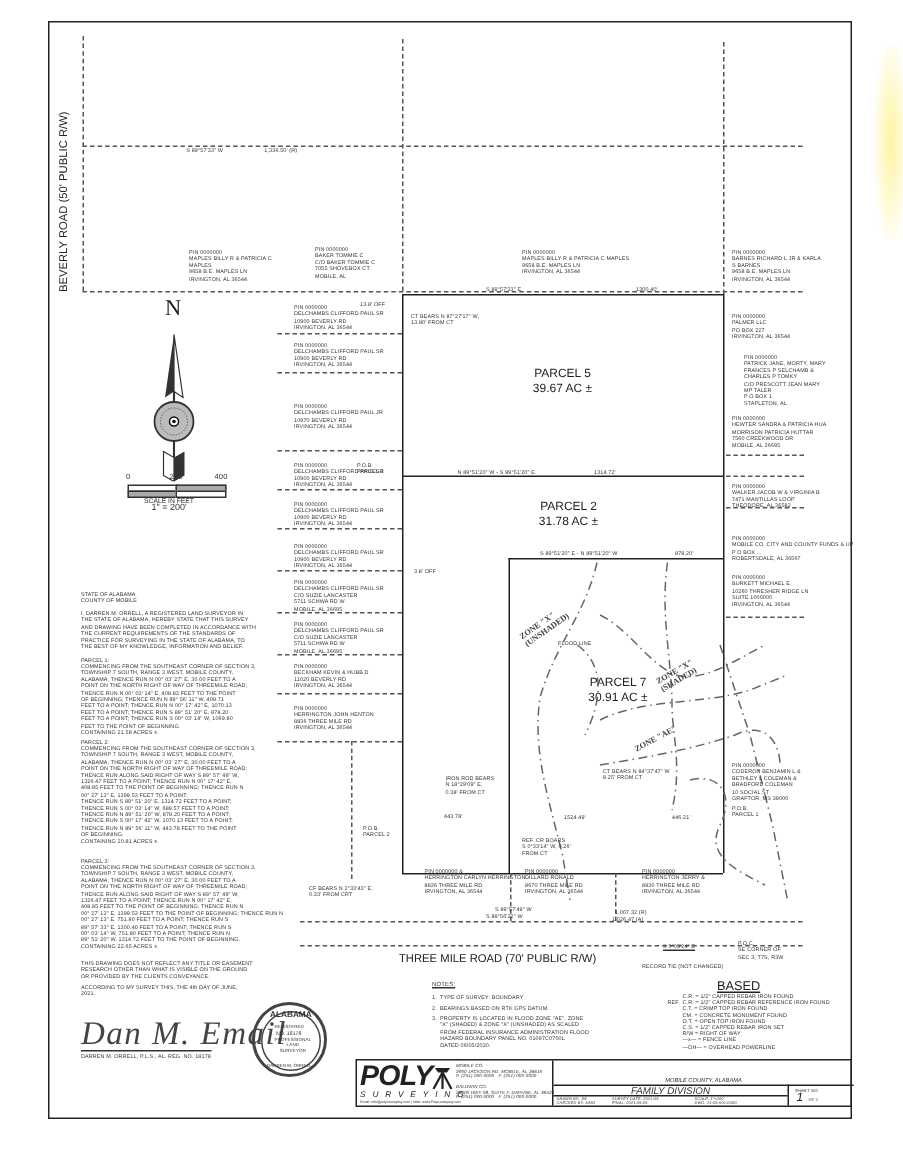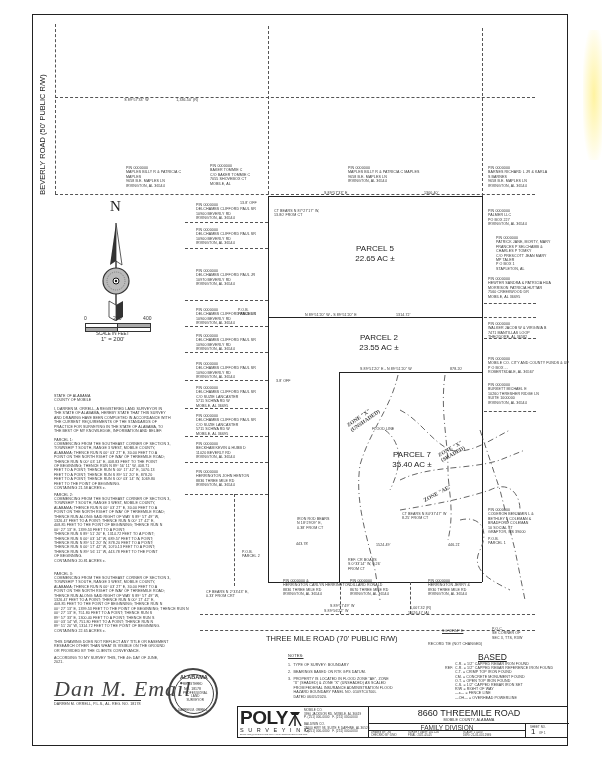--- a/index.html
+++ b/index.html
@@ -10,21 +10,21 @@
   .small{font-size:4.5px;line-height:5.4px;color:#333;white-space:pre;}
   .dash-h{position:absolute;height:0;border-top:1px dashed #555;}
   .dash-v{position:absolute;width:0;border-left:1px dashed #555;}
   .solid-h{position:absolute;height:0;border-top:1.6px solid #222;}
   .solid-v{position:absolute;width:0;border-left:1.6px solid #222;}
   .parcel-label{position:absolute;text-align:center;font-size:8px;line-height:10px;color:#222;}
   .road{position:absolute;font-size:7.5px;color:#222;white-space:nowrap;}
   .zone{position:absolute;font-size:5.5px;font-weight:bold;color:#444;white-space:nowrap;font-family:"Liberation Serif",serif;}
   .legend-title{position:absolute;font-size:8.5px;text-decoration:underline;color:#222;}
   .titleblock{position:absolute;left:237px;top:706px;width:331px;height:32px;border:1.2px solid #222;box-sizing:border-box;}
-  .tb-cell{position:absolute;box-sizing:border-box;}
+  .tb-cell{position:absolute;box-sizing:border-box;font-style:italic;}
   .yellow-glow{position:absolute;left:583px;top:30px;width:22px;height:130px;background:radial-gradient(ellipse at center,#fff3a0 0%,#fffbe0 55%,rgba(255,255,255,0) 80%);}
 </style>
 </head>
 <body>
 
 <div class="yellow-glow"></div>
 
 <div class="sheet"></div>
 
 <div class="road" style="left:-38px;top:130px;transform:rotate(-90deg);transform-origin:center;width:160px;text-align:center;">BEVERLY ROAD  (50' PUBLIC R/W)</div>
@@ -78,29 +78,29 @@
 <div class="tiny abs" style="left:360px;top:367px;">S 89°51'20" E - N 89°51'20" W</div>
 <div class="tiny abs" style="left:450px;top:367px;">878.20'</div>
 
 <div class="tiny abs" style="left:274px;top:209px;">CT BEARS N 87°27'17" W,
 13.80' FROM CT</div>
 <div class="tiny abs" style="left:240px;top:201px;">13.8' OFF</div>
 <div class="tiny abs" style="left:276px;top:379px;">3.8' OFF</div>
 
 <div class="parcel-label" style="left:340px;top:244px;width:70px;">
   <div>PARCEL 5</div>
-  <div>22.65 AC ±</div>
+  <div>39.67 AC ±</div>
 </div>
 <div class="parcel-label" style="left:344px;top:333px;width:70px;">
   <div>PARCEL 2</div>
-  <div>23.55 AC ±</div>
+  <div>31.78 AC ±</div>
 </div>
 <div class="parcel-label" style="left:382px;top:450px;width:60px;">
   <div>PARCEL 7</div>
-  <div>35.40 AC ±</div>
+  <div>30.91 AC ±</div>
 </div>
 
 <svg class="abs" style="left:330px;top:370px;" width="200" height="230" viewBox="0 0 200 230">
   <g fill="none" stroke="#666" stroke-width="1" stroke-dasharray="6,3,1,3">
     <path d="M68 5 C60 40 40 60 30 95 C25 130 35 160 45 200 L50 230"></path>
     <path d="M115 5 C110 40 118 70 118 100 C118 120 125 140 118 170"></path>
     <path d="M55 60 C75 75 70 100 60 120"></path>
     <path d="M70 40 C90 50 100 70 120 80 C140 85 160 70 180 60"></path>
     <path d="M70 110 C100 95 140 100 170 90 L195 80"></path>
     <path d="M70 140 C100 135 130 130 160 120 C180 110 190 125 190 140"></path>
@@ -396,21 +396,20 @@
     <line x1="7" y1="5" x2="13" y2="16" stroke="#222" stroke-width="1.5"></line>
     <line x1="7" y1="5" x2="7" y2="16" stroke="#222" stroke-width="1.5"></line>
   </svg>
   <div class="tb-cell tiny" style="left:66px;top:2px;font-size:3px;line-height:3.6px;">MOBILE CO.
 3990 JACKSON RD. MOBILE, AL 36619
 P. (251) 000-0000   F. (251) 000-0000</div>
   <div class="tb-cell tiny" style="left:66px;top:16px;font-size:3px;line-height:3.6px;">BALDWIN CO.
 28600 HWY 98, SUITE F, DAPHNE, AL 36526
 P. (251) 000-0000   F. (251) 000-0000</div>
   <div class="tb-cell" style="left:130px;top:0;width:1px;height:30px;background:#222;"></div>
-  <div class="tb-cell" style="left:131px;top:1px;width:200px;text-align:center;font-size:9px;color:#222;">8660 THREEMILE ROAD</div>
   <div class="tb-cell" style="left:131px;top:11px;width:200px;text-align:center;font-size:3.8px;color:#333;">MOBILE COUNTY, ALABAMA</div>
   <div class="tb-cell" style="left:131px;top:16px;width:200px;height:1px;background:#222;"></div>
   <div class="tb-cell" style="left:131px;top:16.5px;width:156px;text-align:center;font-size:6.5px;color:#333;">FAMILY DIVISION</div>
   <div class="tb-cell" style="left:131px;top:23px;width:156px;height:1px;background:#222;"></div>
   <div class="tb-cell tiny" style="left:133px;top:23.5px;font-size:2.6px;line-height:3px;">DRAWN BY: JW</div>
   <div class="tb-cell tiny" style="left:133px;top:26.5px;font-size:2.6px;line-height:3px;">CHECKED BY: DMO</div>
   <div class="tb-cell tiny" style="left:170px;top:23.5px;font-size:2.6px;line-height:3px;">SURVEY DATE: 2021-05</div>
   <div class="tb-cell tiny" style="left:170px;top:26.5px;font-size:2.6px;line-height:3px;">FINAL: 2021-05-05</div>
   <div class="tb-cell tiny" style="left:225px;top:23.5px;font-size:2.6px;line-height:3px;">SCALE: 1"=200'</div>
   <div class="tb-cell tiny" style="left:225px;top:26.5px;font-size:2.6px;line-height:3px;">DWG: 21-05-001.DWG</div>

